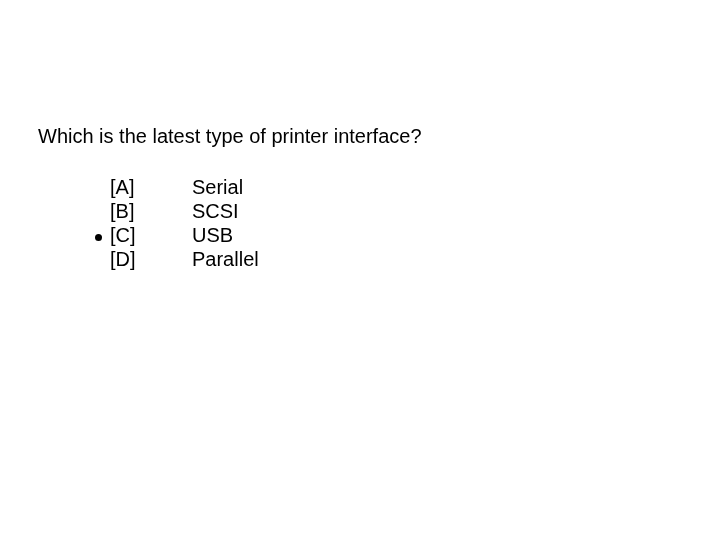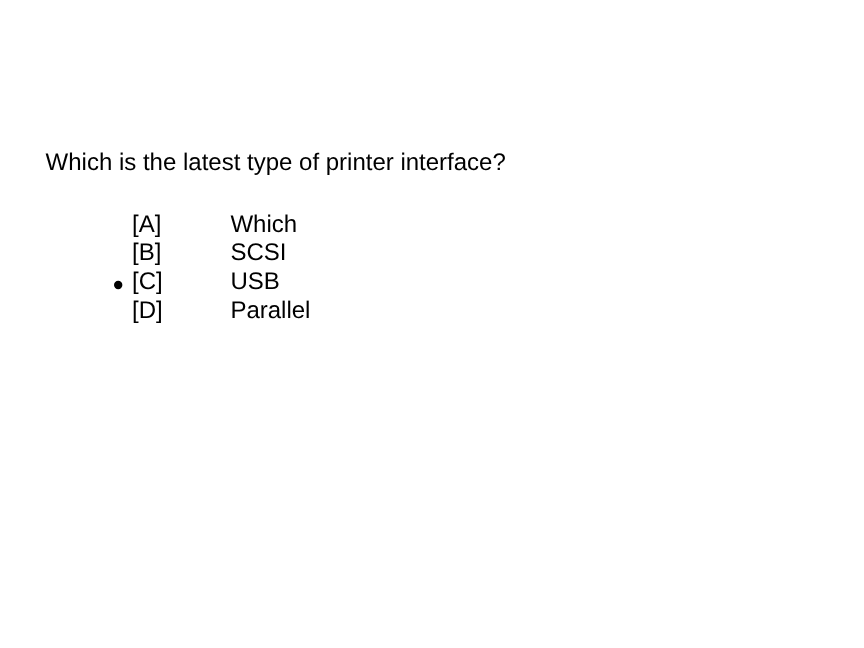--- a/index.html
+++ b/index.html
@@ -52,21 +52,21 @@
 </head>
 <body>
 
 <div class="question">Which is the latest type of printer interface?</div>
 
 <div class="bullet"></div>
 
 <div class="options">
   <div class="option-row">
     <span class="label-col">[A]</span>
-    <span class="answer-col">Which</span>
+    <span class="answer-col">Serial</span>
   </div>
   <div class="option-row">
     <span class="label-col">[B]</span>
     <span class="answer-col">SCSI</span>
   </div>
   <div class="option-row">
     <span class="label-col">[C]</span>
     <span class="answer-col">USB</span>
   </div>
   <div class="option-row">

